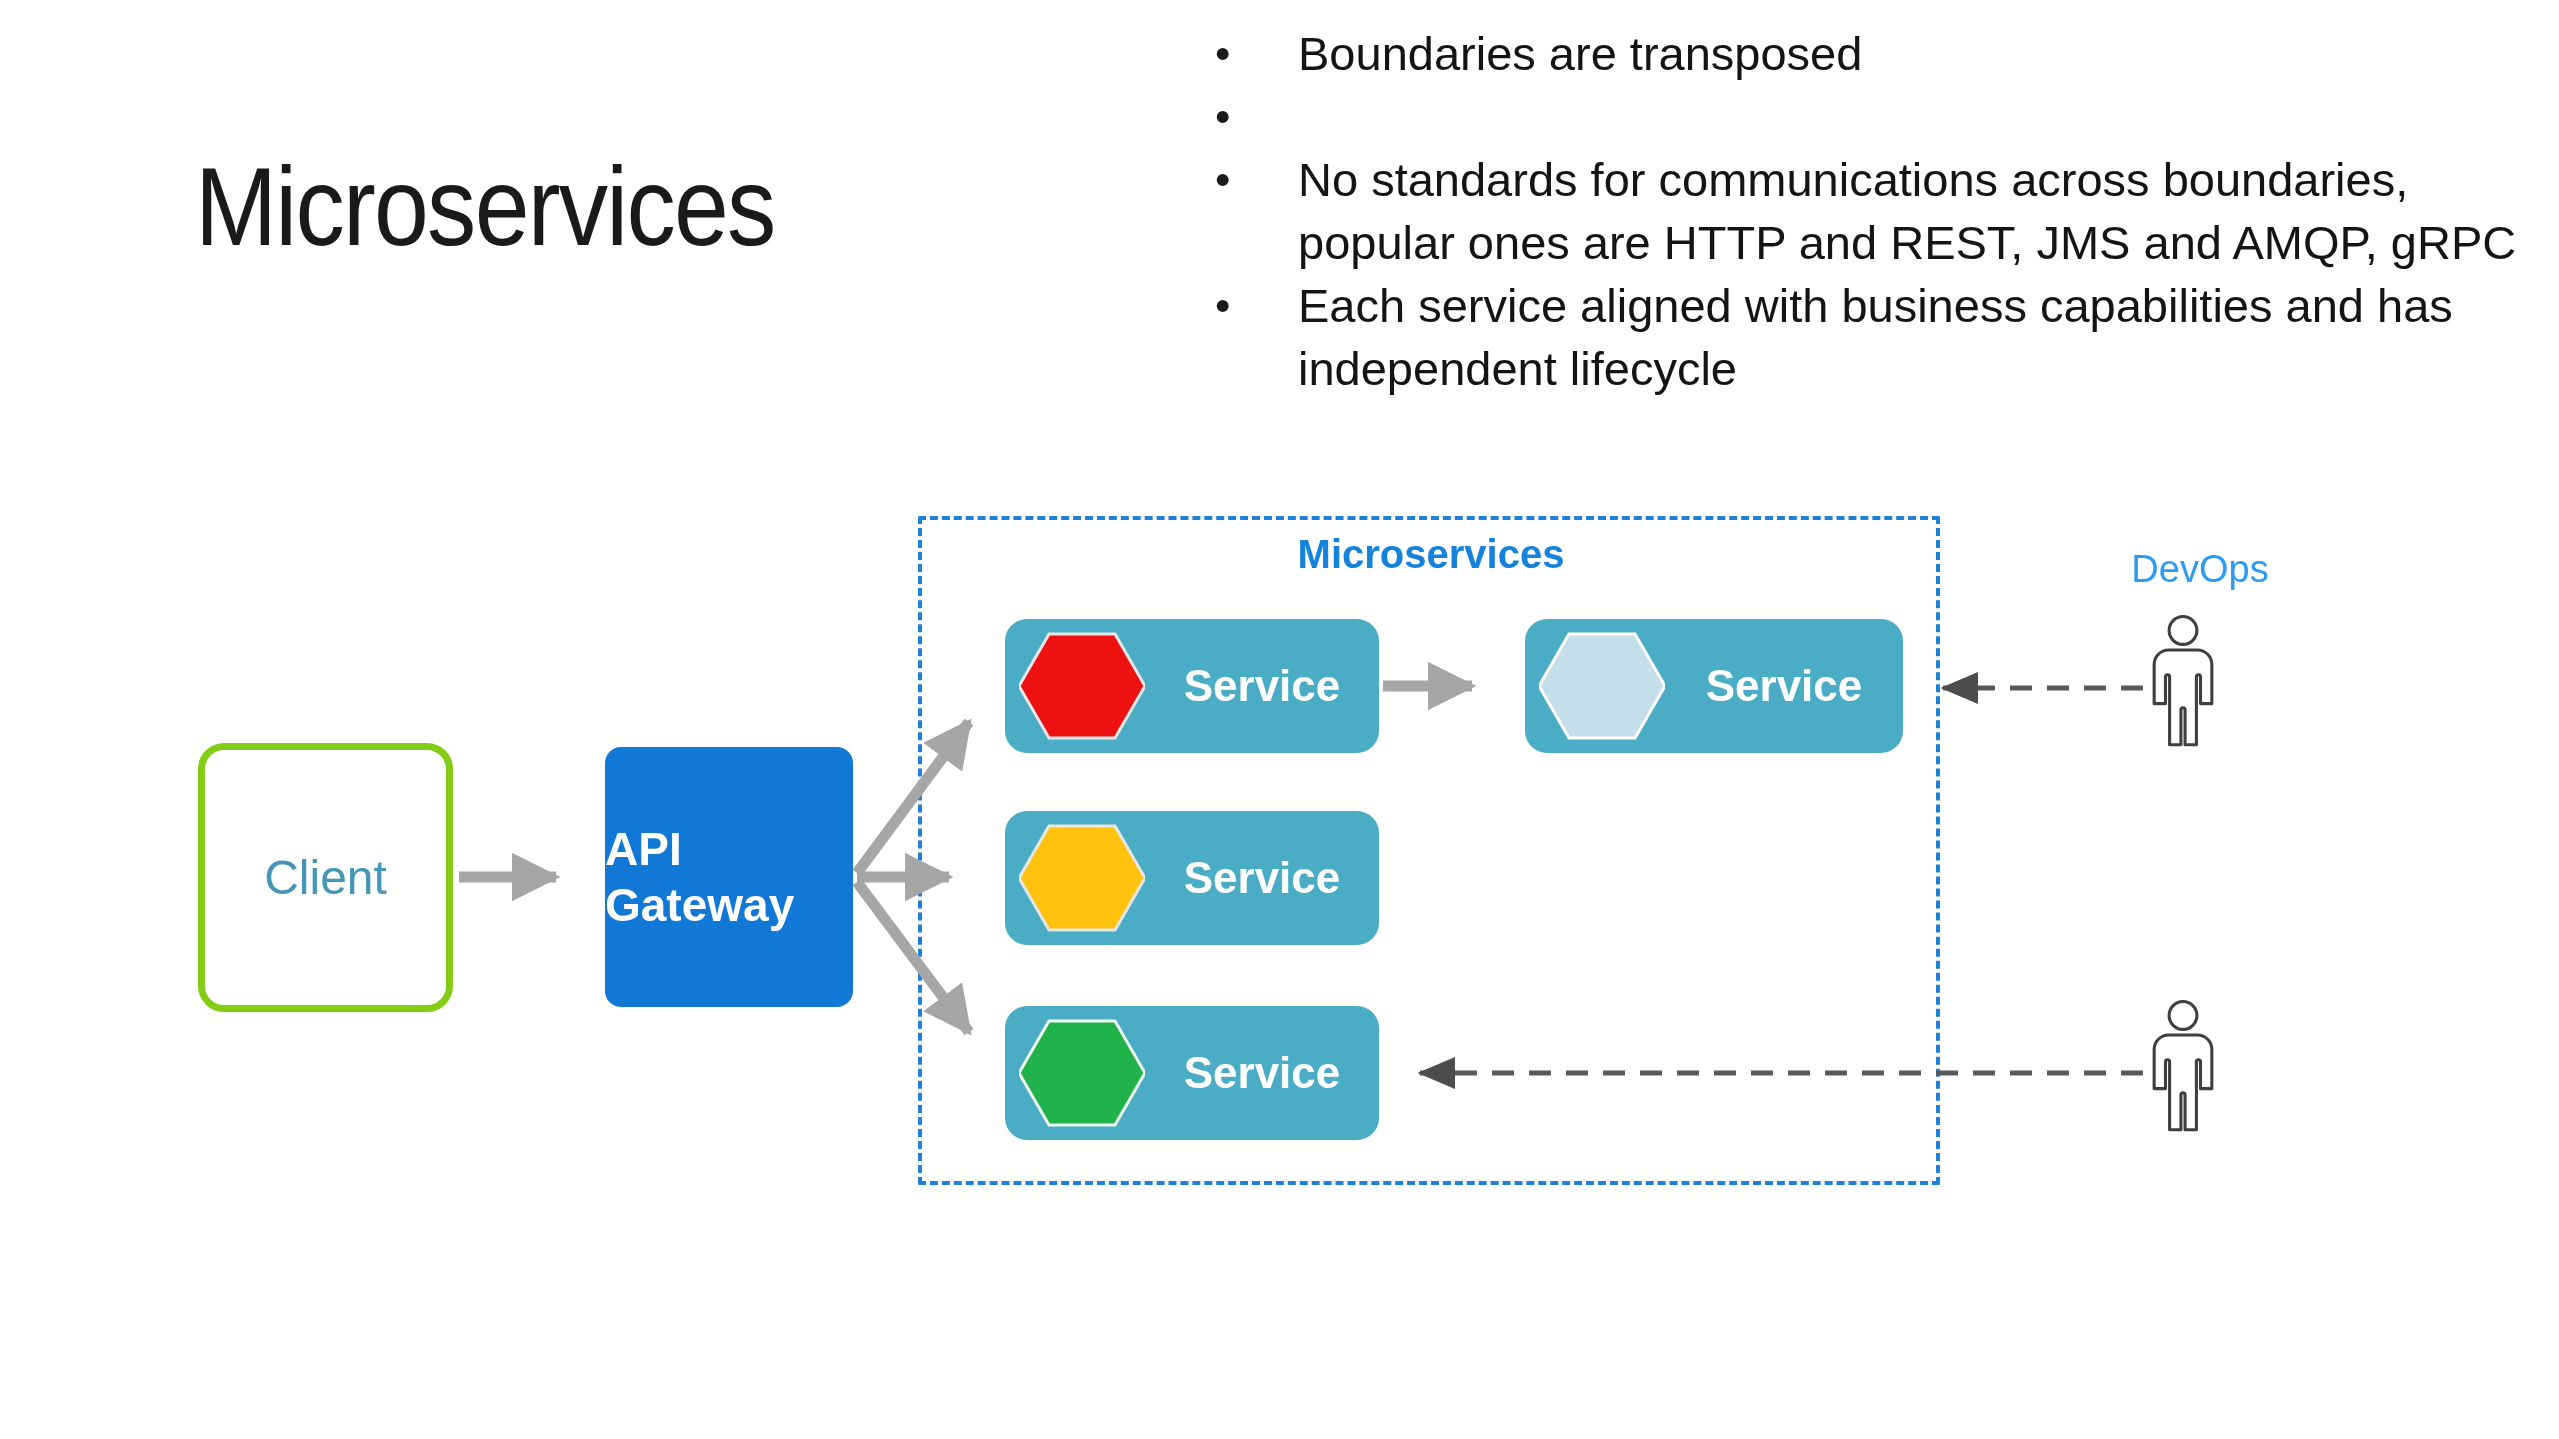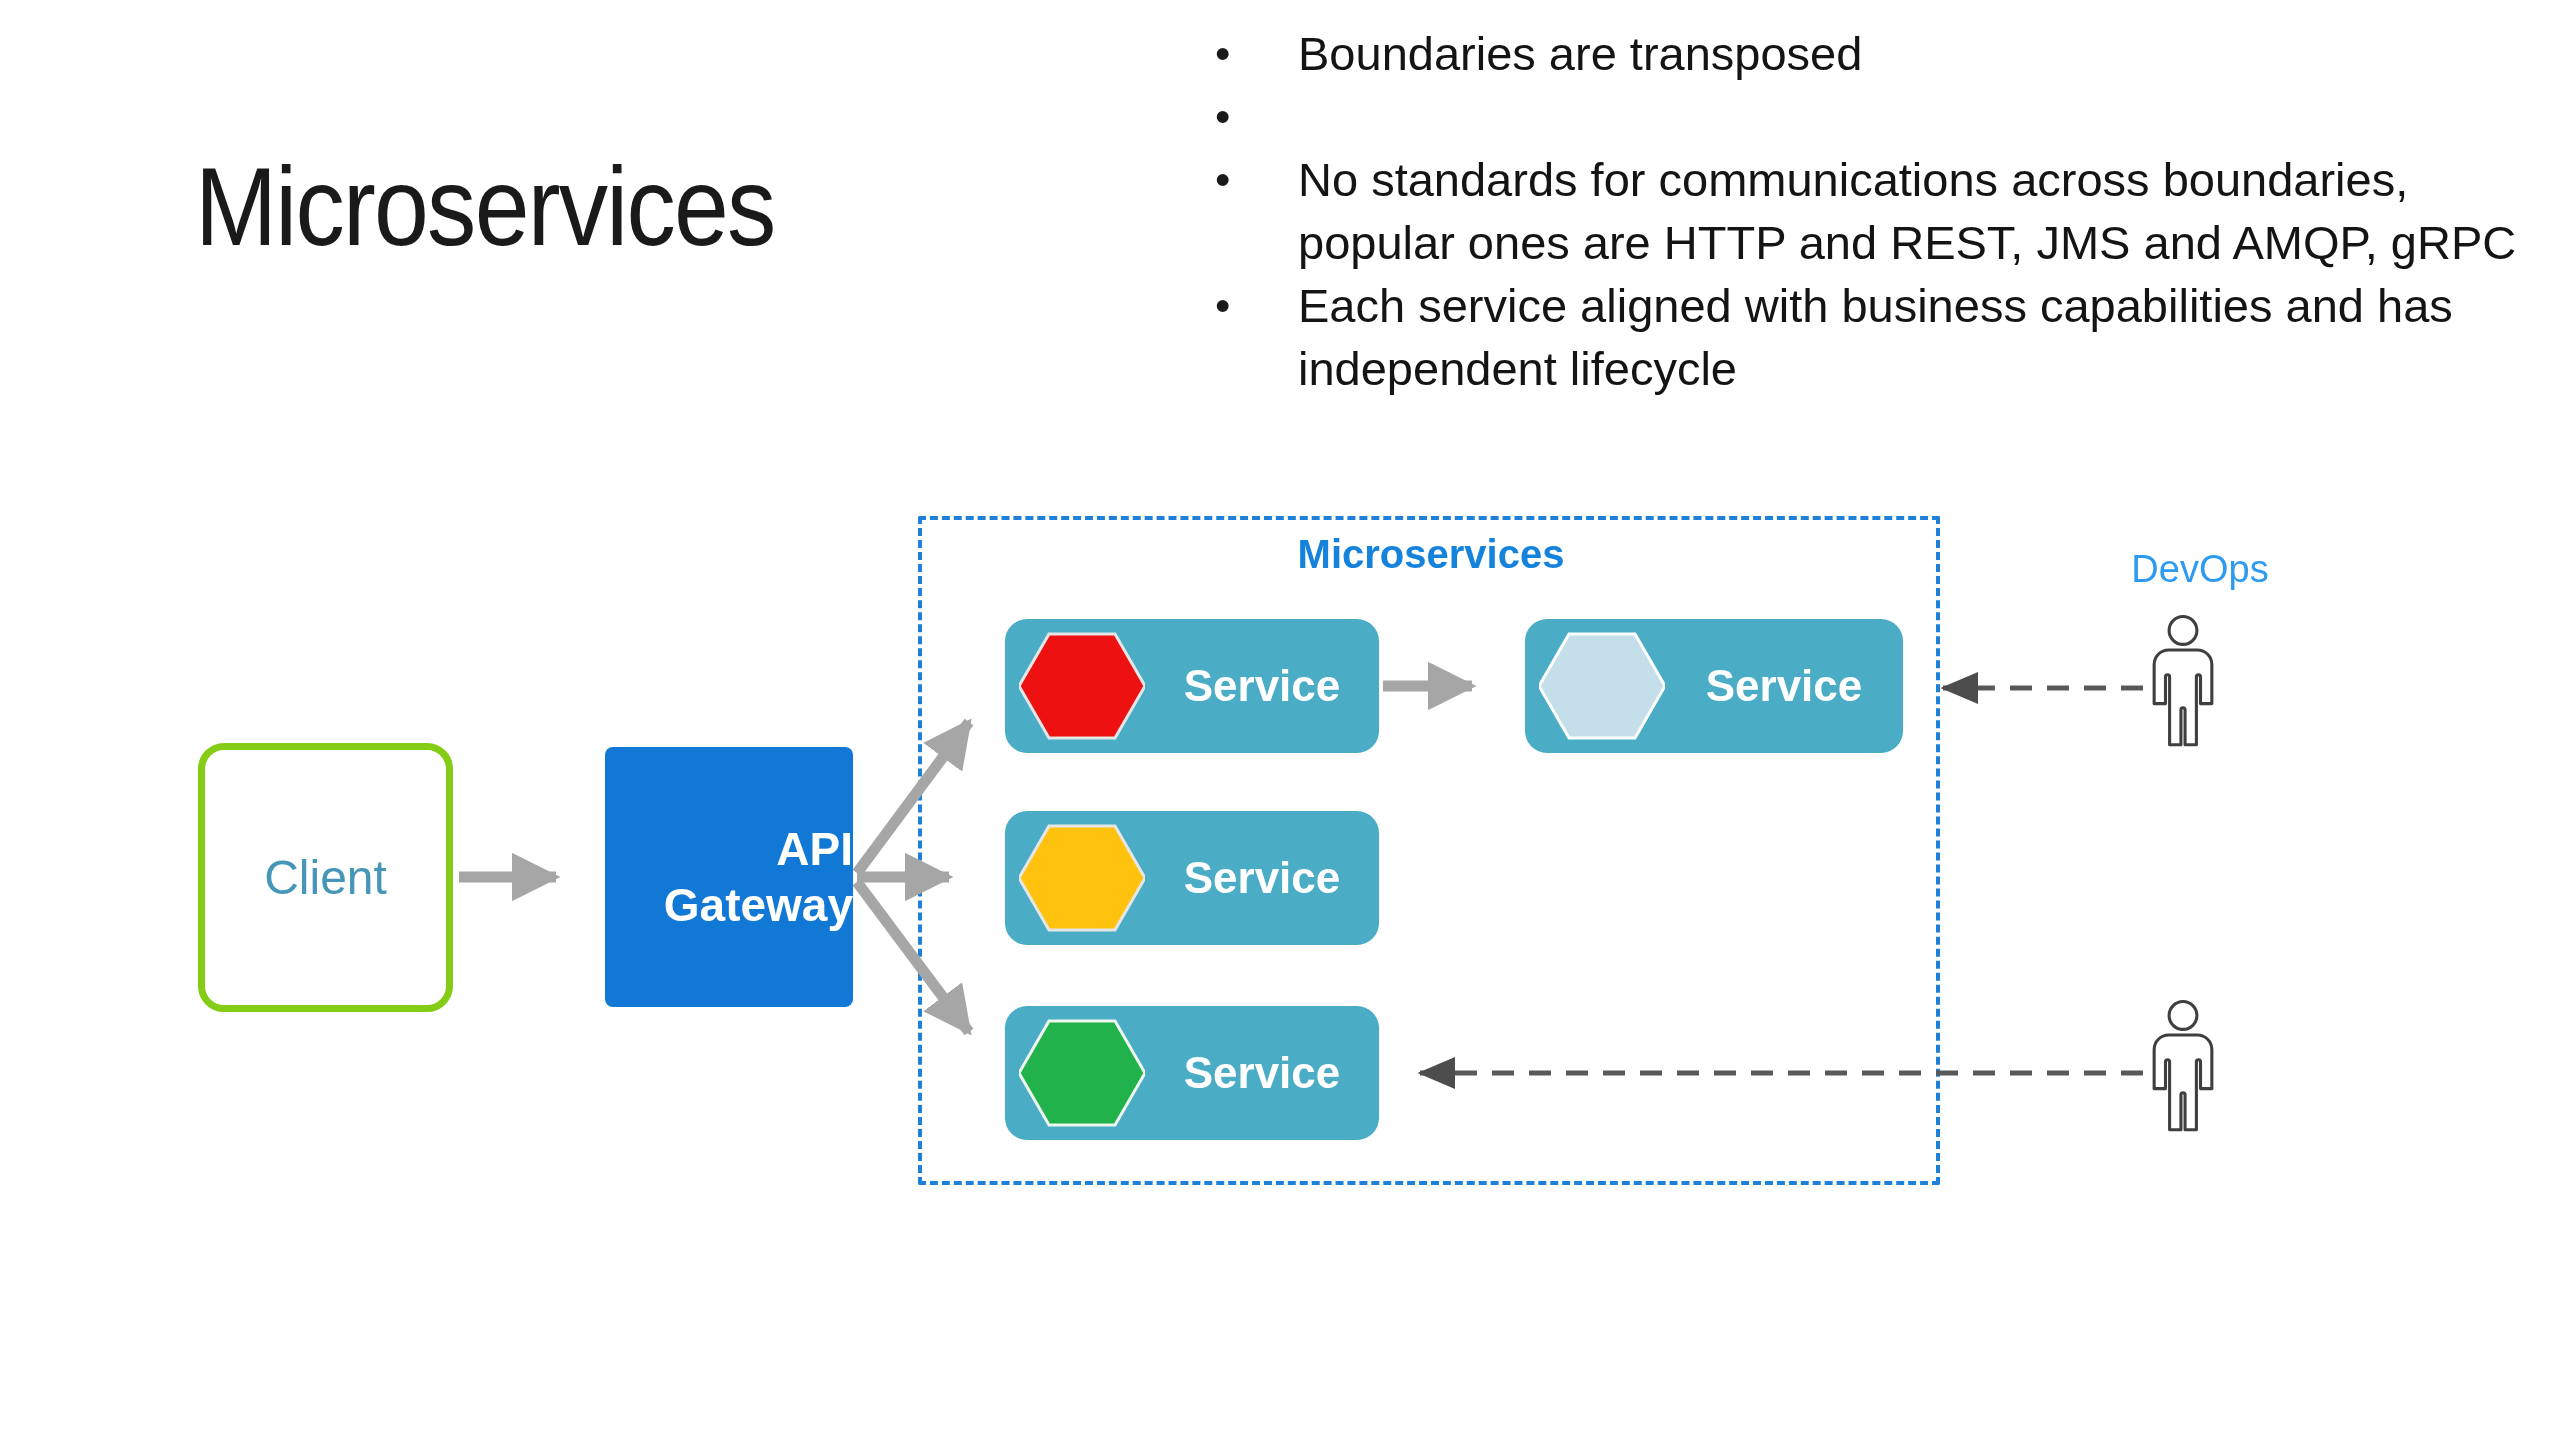--- a/index.html
+++ b/index.html
@@ -28,22 +28,22 @@
     font-size:40px; font-weight:bold; color:#1583db; z-index:3;
   }
   .client-box{
     position:absolute; left:198px; top:743px; width:255px; height:269px;
     background:#ffffff; border:7px solid #84cc16; border-radius:26px; box-sizing:border-box;
     display:flex; align-items:center; justify-content:center; z-index:3;
   }
   .client-box .lbl{font-size:48px; color:#4596b8;}
   .gateway-box{
     position:absolute; left:605px; top:747px; width:248px; height:260px;
-    background:#1178d6; border-radius:8px; z-index:3;
-    display:flex; flex-direction:column; align-items:flex-end; justify-content:center;
+    background:#1178d6; border-radius:16px; z-index:3;
+    display:flex; flex-direction:column; align-items:flex-start; justify-content:center;
   }
   .gateway-box .lbl{font-size:46px; line-height:56px; font-weight:bold; color:#ffffff; text-align:center;}
   .service-box{
     position:absolute; width:374px; height:134px; background:#4bacc6; border-radius:22px;
     display:flex; align-items:center; z-index:3; padding-left:14px; box-sizing:border-box;
   }
   .service-box .lbl{
     flex:1; text-align:center; font-size:44px; font-weight:bold; color:#ffffff; 
   }
   .svc-red{left:1005px; top:619px;}

